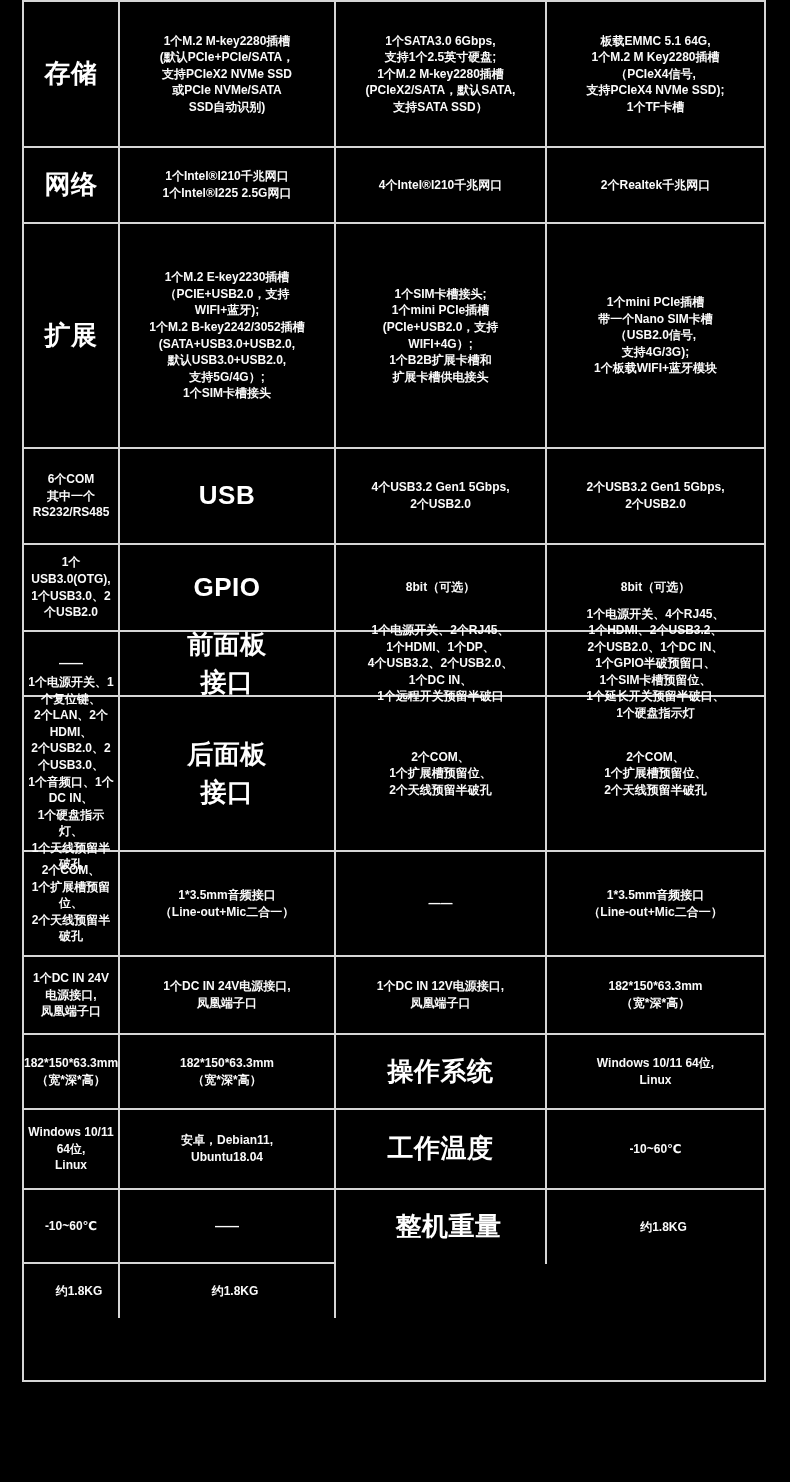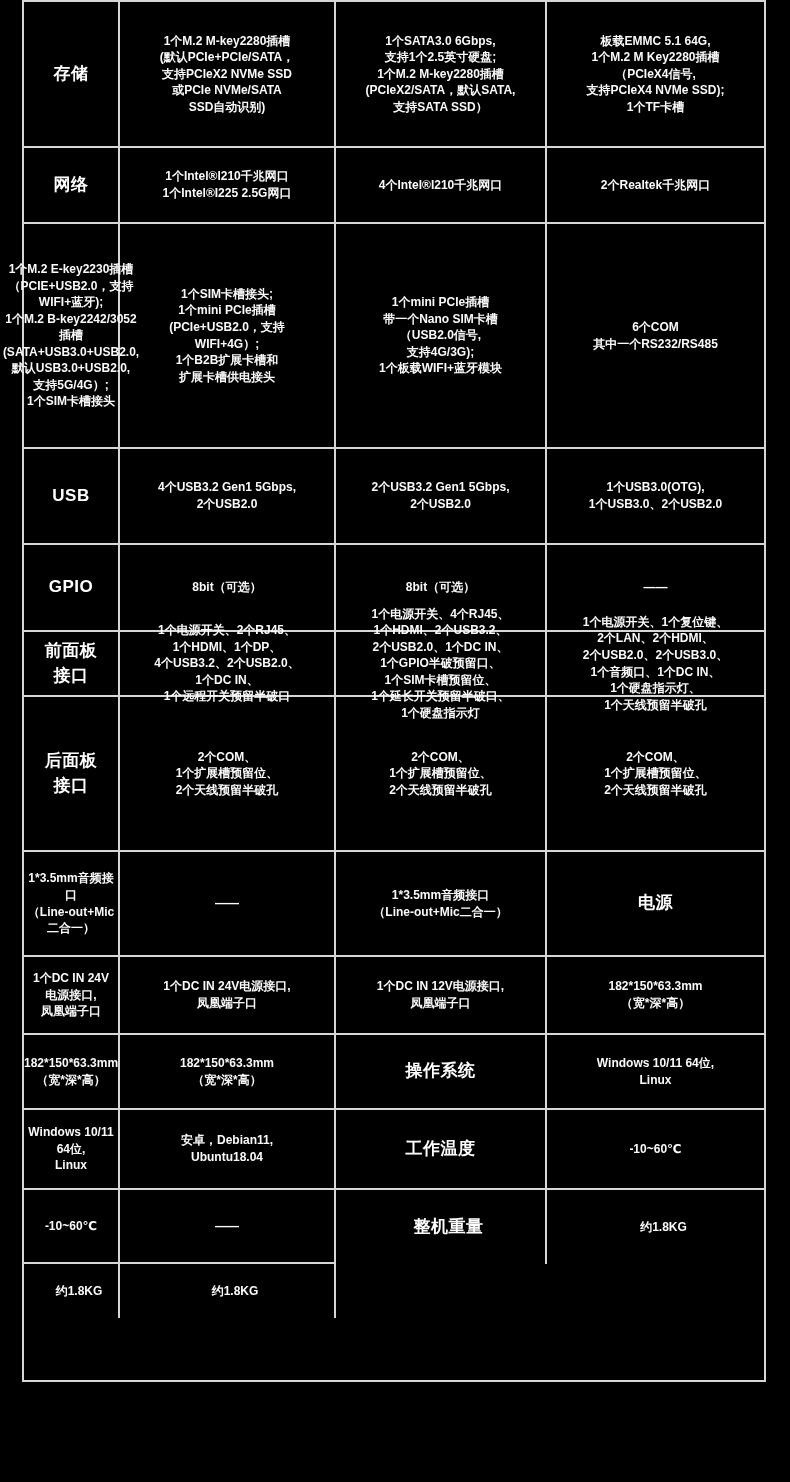--- a/index.html
+++ b/index.html
@@ -23,21 +23,21 @@
     display:flex;align-items:center;justify-content:center;
     text-align:center;
     white-space:pre-line;
     padding:2px 3px;
     font-size:12px;font-weight:700;line-height:1.38;
     color:#fafafa;
   }
   .cell:nth-child(4n){border-right:none;}
   .cell:nth-last-child(-n+4){border-bottom:none;margin-left:16px;}
   .rowhead{
-    font-size:17px;font-weight:700;letter-spacing:0.5px;line-height:1.45;
+    font-size:26px;font-weight:700;letter-spacing:0.5px;line-height:1.45;
     color:#ffffff;
   }
 </style>
 </head>
 <body>
 
 <div class="spec-table">
 
   <div class="cell rowhead">存储</div>
   <div class="cell">1个M.2 M-key2280插槽
@@ -55,20 +55,21 @@
 （PCIeX4信号,
 支持PCIeX4 NVMe SSD);
 1个TF卡槽</div>
 
   <div class="cell rowhead">网络</div>
   <div class="cell">1个Intel®I210千兆网口
 1个Intel®I225 2.5G网口</div>
   <div class="cell">4个Intel®I210千兆网口</div>
   <div class="cell">2个Realtek千兆网口</div>
 
+  <div class="cell rowhead">扩展</div>
   <div class="cell">1个M.2 E-key2230插槽
 （PCIE+USB2.0，支持
 WIFI+蓝牙);
 1个M.2 B-key2242/3052插槽
 (SATA+USB3.0+USB2.0,
 默认USB3.0+USB2.0,
 支持5G/4G）;
 1个SIM卡槽接头</div>
   <div class="cell">1个SIM卡槽接头;
 1个mini PCIe插槽
@@ -130,21 +131,20 @@
   <div class="cell">2个COM、
 1个扩展槽预留位、
 2个天线预留半破孔</div>
 
   <div class="cell">1*3.5mm音频接口
 （Line-out+Mic二合一）</div>
   <div class="cell">——</div>
   <div class="cell">1*3.5mm音频接口
 （Line-out+Mic二合一）</div>
 
-  <div class="cell rowhead">电源</div>
   <div class="cell">1个DC IN 24V电源接口,
 凤凰端子口</div>
   <div class="cell">1个DC IN 24V电源接口,
 凤凰端子口</div>
   <div class="cell">1个DC IN 12V电源接口,
 凤凰端子口</div>
 
   <div class="cell">182*150*63.3mm
 （宽*深*高）</div>
   <div class="cell">182*150*63.3mm

